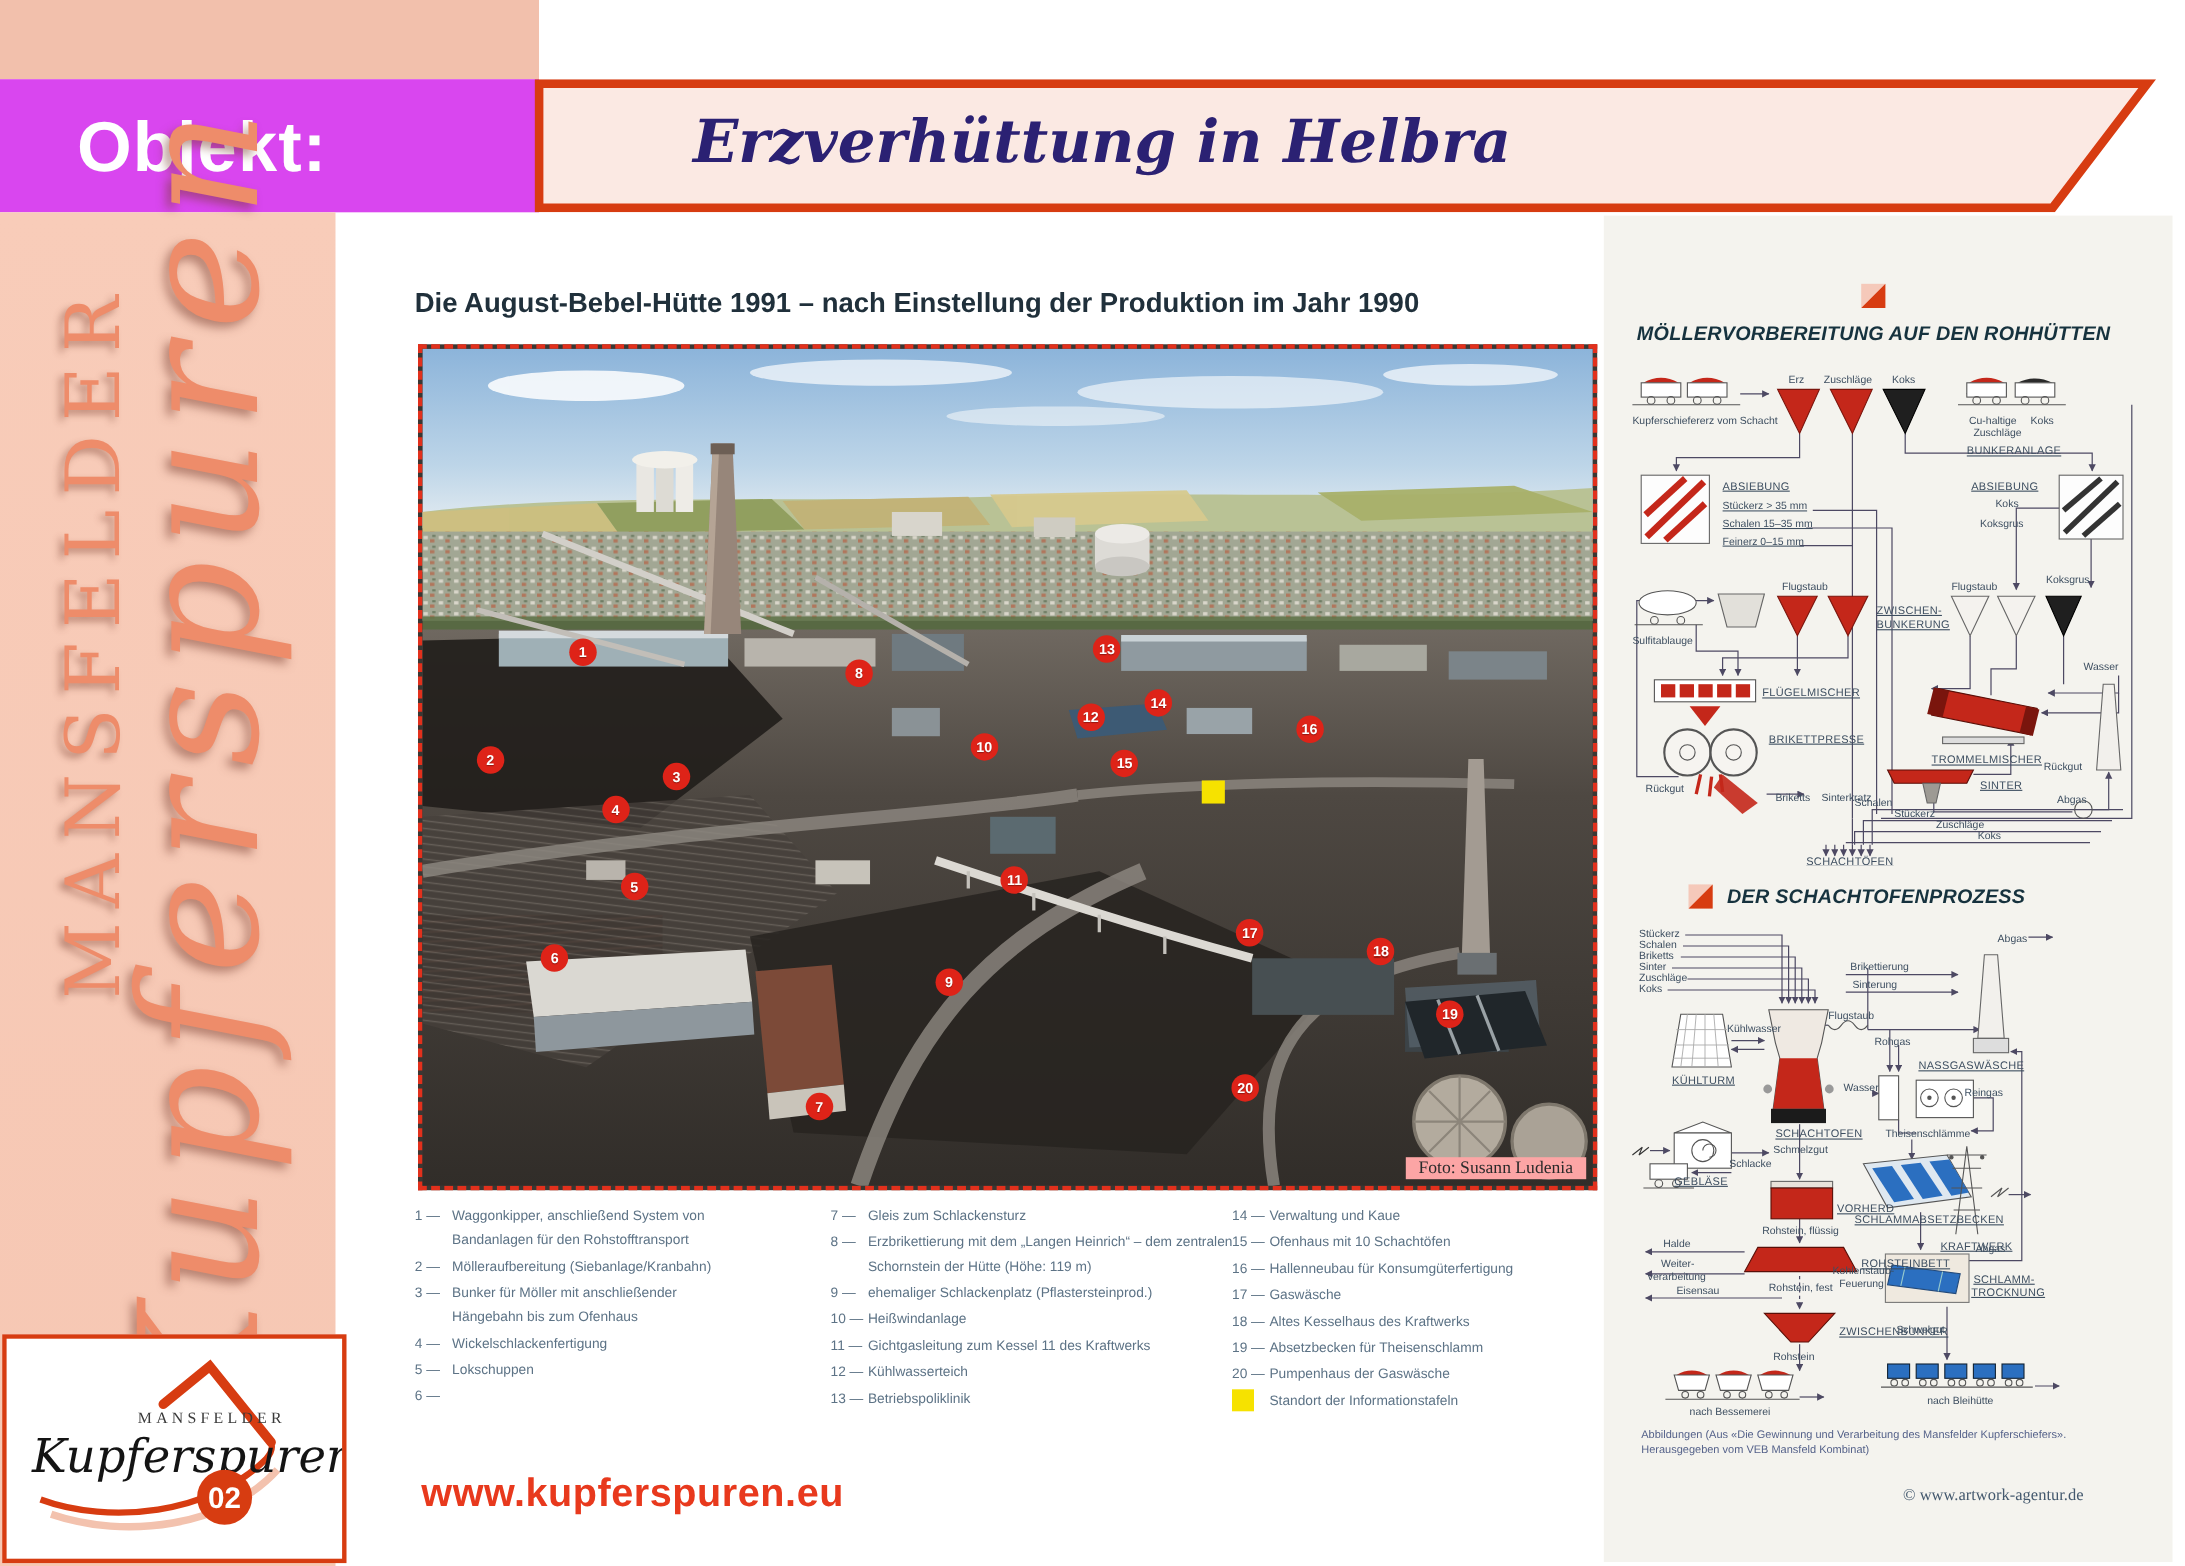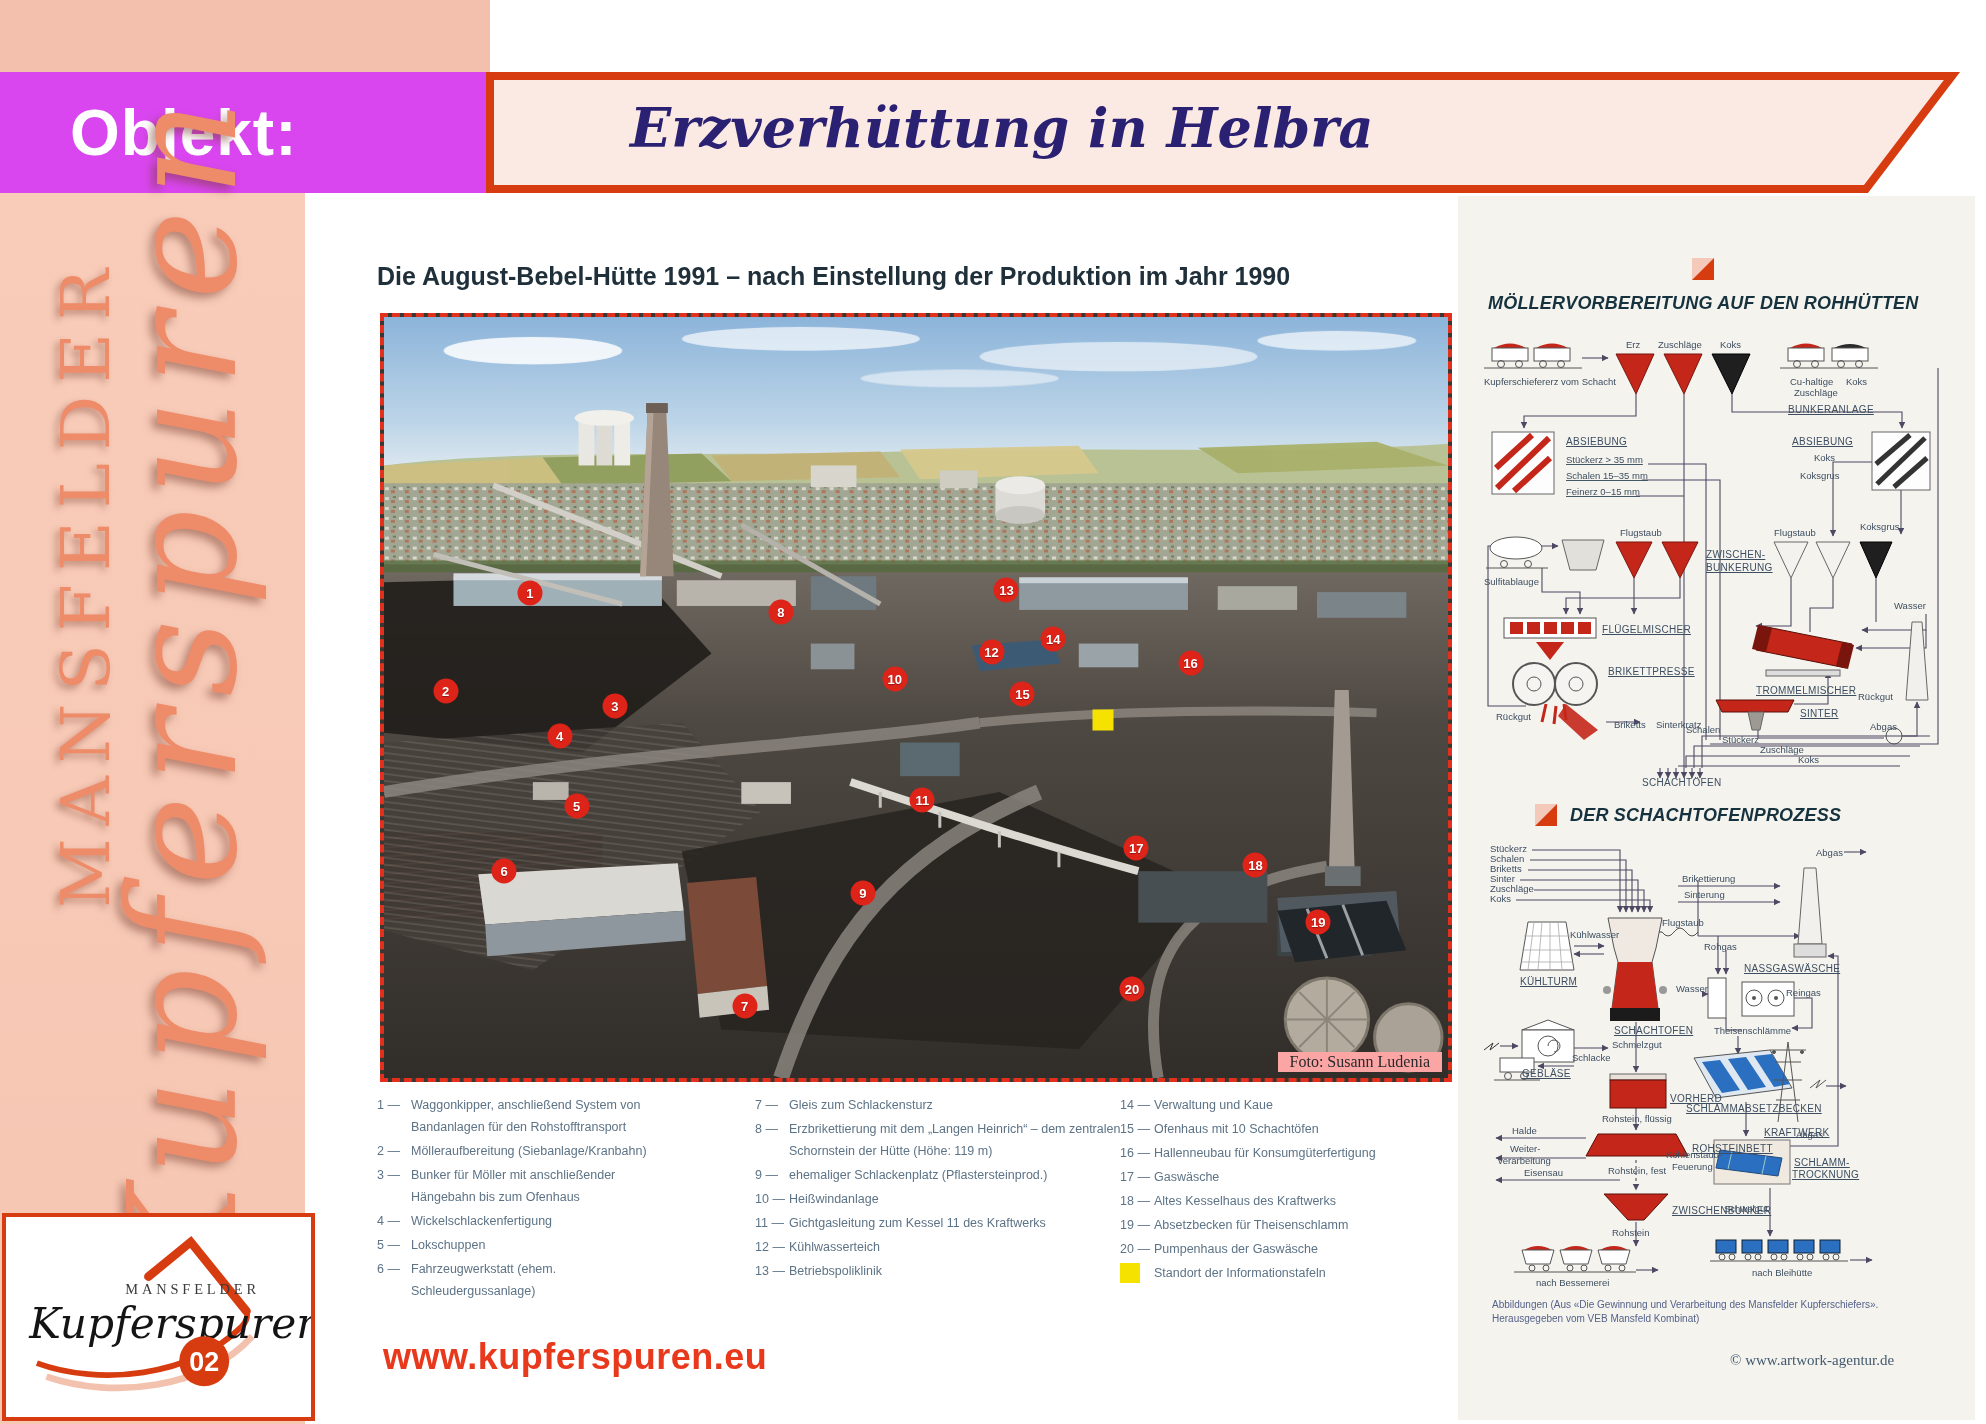--- a/index.html
+++ b/index.html
@@ -266,21 +266,20 @@
       <div class="leg-item">
         <span class="leg-num">4 —</span>
         <span class="leg-text">Wickelschlackenfertigung</span>
       </div>
       <div class="leg-item">
         <span class="leg-num">5 —</span>
         <span class="leg-text">Lokschuppen</span>
       </div>
       <div class="leg-item">
         <span class="leg-num">6 —</span>
-        <span class="leg-text">Fahrzeugwerkstatt (ehem. Schleudergussanlage)</span>
       </div>
     </div>
 </div>
 <div class="leg-col leg-col2">
   <div>
       <div class="leg-item">
         <span class="leg-num">7 —</span>
         <span class="leg-text">Gleis zum Schlackensturz</span>
       </div>
       <div class="leg-item">

